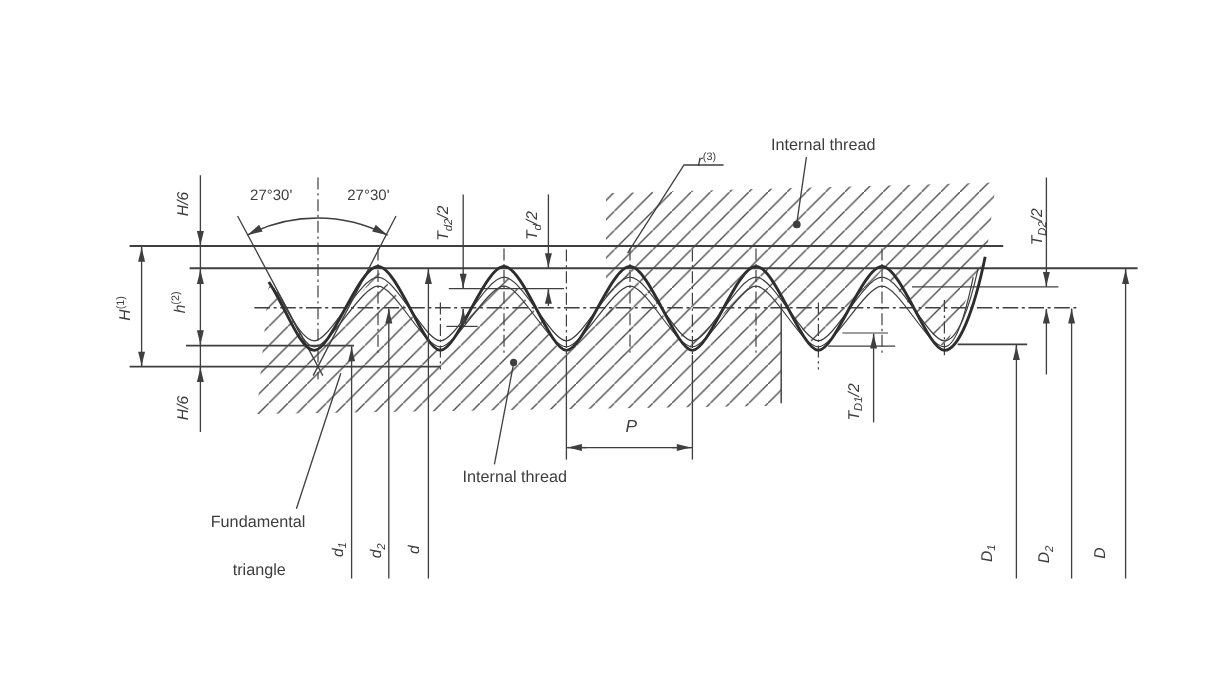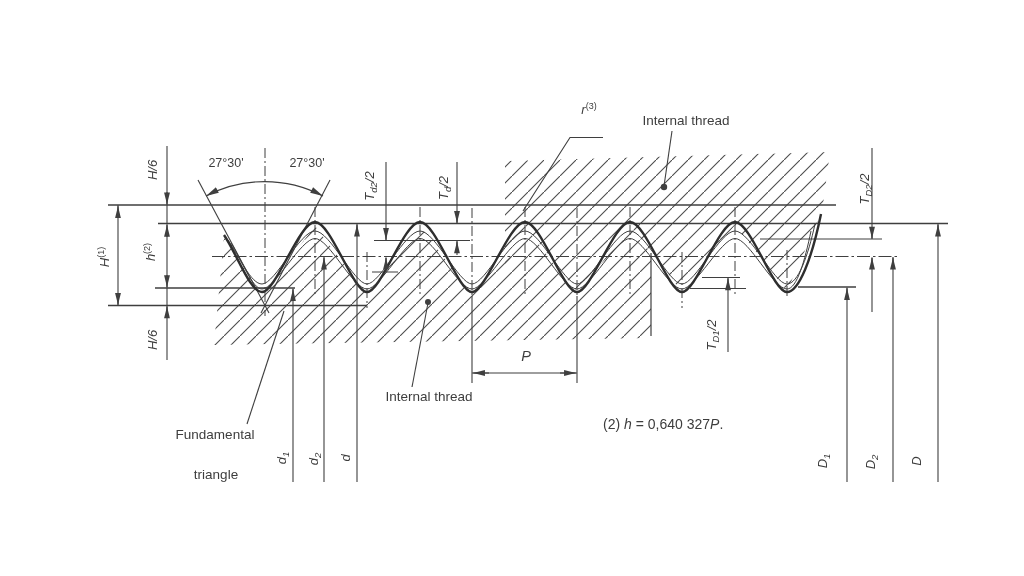--- a/index.html
+++ b/index.html
@@ -154,32 +154,31 @@
 <div class="lbl rot i" style="left:152px;top:340px">H/6</div>
 
 <div class="lbl" style="left:226px;top:163px;font-size:12.5px">27°30'</div>
 <div class="lbl" style="left:307px;top:163px;font-size:12.5px">27°30'</div>
 
 <div class="lbl rot i" style="left:369px;top:186px"><span>T</span><sub>d2</sub><span>/2</span></div>
 <div class="lbl rot i" style="left:443px;top:188px"><span>T</span><sub>d</sub><span>/2</span></div>
 <div class="lbl rot i" style="left:864px;top:189px"><span>T</span><sub>D2</sub><span>/2</span></div>
 <div class="lbl rot i" style="left:711px;top:335px"><span>T</span><sub>D1</sub><span>/2</span></div>
 
-<div class="lbl i" style="left:589px;top:109px"><span>r</span><sup>(3)</sup></div>
+<div class="lbl i" style="left:589px;top:134px"><span>r</span><sup>(3)</sup></div>
 <div class="lbl words" style="left:686px;top:121px">Internal thread</div>
 <div class="lbl words" style="left:429px;top:397px">Internal thread</div>
 <div class="lbl words" style="left:215px;top:435px">Fundamental</div>
 <div class="lbl words" style="left:216px;top:475px">triangle</div>
 
 <div class="lbl i plabel" style="left:526px;top:356px">P</div>
 
 <div class="lbl rot i" style="left:281px;top:458px"><span>d</span><sub>1</sub></div>
 <div class="lbl rot i" style="left:313px;top:459px"><span>d</span><sub>2</sub></div>
 <div class="lbl rot i" style="left:345px;top:458px"><span>d</span><sub></sub></div>
 <div class="lbl rot i" style="left:822px;top:461px"><span>D</span><sub>1</sub></div>
 <div class="lbl rot i" style="left:870px;top:462px"><span>D</span><sub>2</sub></div>
 <div class="lbl rot i" style="left:916px;top:461px"><span>D</span><sub></sub></div>
 
 <div class="formulas">
-  <div class="row"><span class="num">(2)</span>&nbsp;<i>h</i><span> = </span><span>0,640 327</span><i>P</i><span>.</span></div>
 </div>
 
 </div>
 
 </body></html>

